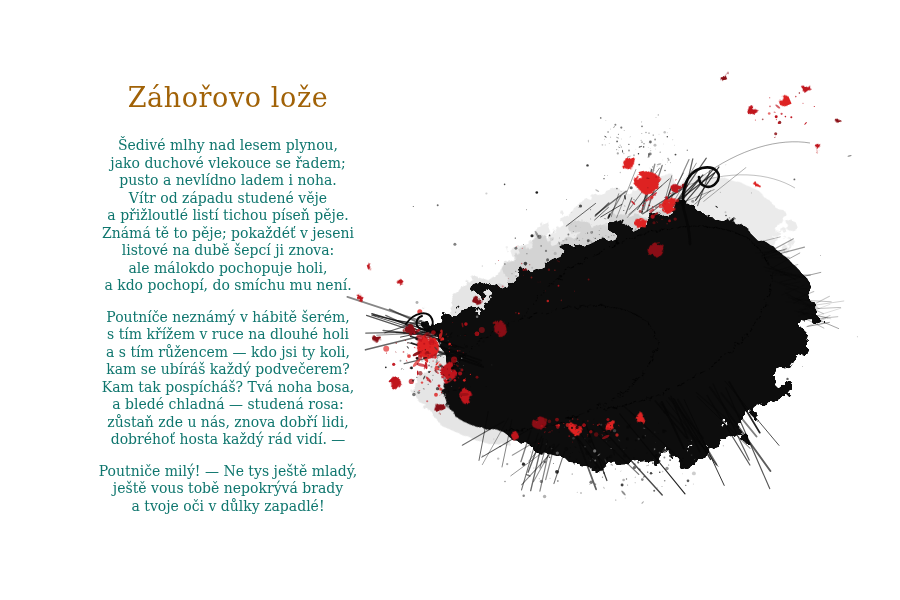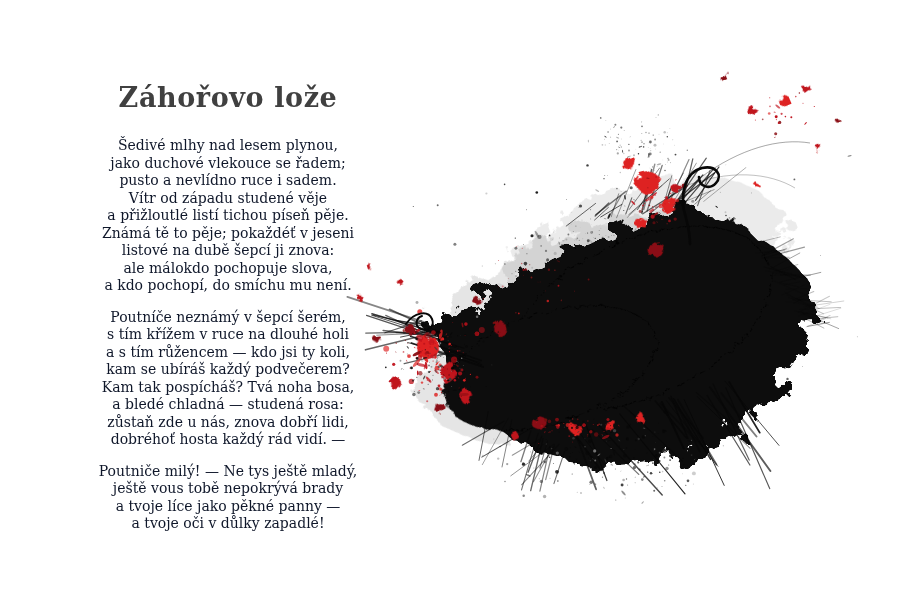--- a/index.html
+++ b/index.html
@@ -14,30 +14,30 @@
   }
   .poem {
     position: absolute;
     left: 50px;
     top: 82px;
     width: 356px;
     text-align: center;
   }
   .poem-title {
     font-size: 27px;
-    font-weight: bold;
+    font-weight: normal;
     letter-spacing: 0.6px;
     margin: 0 0 24px 0;
-    color: #404040;
+    color: #a16207;
   }
   .stanza {
     font-size: 14px;
     line-height: 17.5px;
     margin: 0 0 14px 0;
-    color: #0f172a;
+    color: #0f766e;
   }
   .poem-line { white-space: nowrap; }
   .artwork {
     position: absolute;
     left: 340px;
     top: 28px;
     width: 560px;
     height: 548px;
   }
 </style>
@@ -45,44 +45,43 @@
 <body>
 
 <div class="page">
 
   <div class="poem">
     <h1 class="poem-title">Záhořovo lože</h1>
 
     <div class="stanza">
       <div class="poem-line">Šedivé mlhy nad lesem plynou,</div>
       <div class="poem-line">jako duchové vlekouce se řadem;</div>
-      <div class="poem-line">pusto a nevlídno ruce i sadem.</div>
+      <div class="poem-line">pusto a nevlídno ladem i noha.</div>
       <div class="poem-line">Vítr od západu studené věje</div>
       <div class="poem-line">a přižloutlé listí tichou píseň pěje.</div>
       <div class="poem-line">Známá tě to pěje; pokaždéť v jeseni</div>
       <div class="poem-line">listové na dubě šepcí ji znova:</div>
-      <div class="poem-line">ale málokdo pochopuje slova,</div>
+      <div class="poem-line">ale málokdo pochopuje holi,</div>
       <div class="poem-line">a kdo pochopí, do smíchu mu není.</div>
     </div>
 
     <div class="stanza">
-      <div class="poem-line">Poutníče neznámý v šepcí šerém,</div>
+      <div class="poem-line">Poutníče neznámý v hábitě šerém,</div>
       <div class="poem-line">s tím křížem v ruce na dlouhé holi</div>
       <div class="poem-line">a s tím růžencem — kdo jsi ty koli,</div>
       <div class="poem-line">kam se ubíráš každý podvečerem?</div>
       <div class="poem-line">Kam tak pospícháš? Tvá noha bosa,</div>
       <div class="poem-line">a bledé chladná — studená rosa:</div>
       <div class="poem-line">zůstaň zde u nás, znova dobří lidi,</div>
       <div class="poem-line">dobréhoť hosta každý rád vidí. —</div>
     </div>
 
     <div class="stanza">
       <div class="poem-line">Poutniče milý! — Ne tys ještě mladý,</div>
       <div class="poem-line">ještě vous tobě nepokrývá brady</div>
-      <div class="poem-line">a tvoje líce jako pěkné panny —</div>
       <div class="poem-line">a tvoje oči v důlky zapadlé!</div>
     </div>
   </div>
 
   <svg id="splatter-svg" class="artwork" viewBox="0 0 560 548" xmlns="http://www.w3.org/2000/svg">
     <defs>
       <filter id="roughBig" x="-30%" y="-30%" width="160%" height="160%">
         <feTurbulence type="fractalNoise" baseFrequency="0.045" numOctaves="4" seed="8" result="n"></feTurbulence>
         <feDisplacementMap in="SourceGraphic" in2="n" scale="38"></feDisplacementMap>
       </filter>

